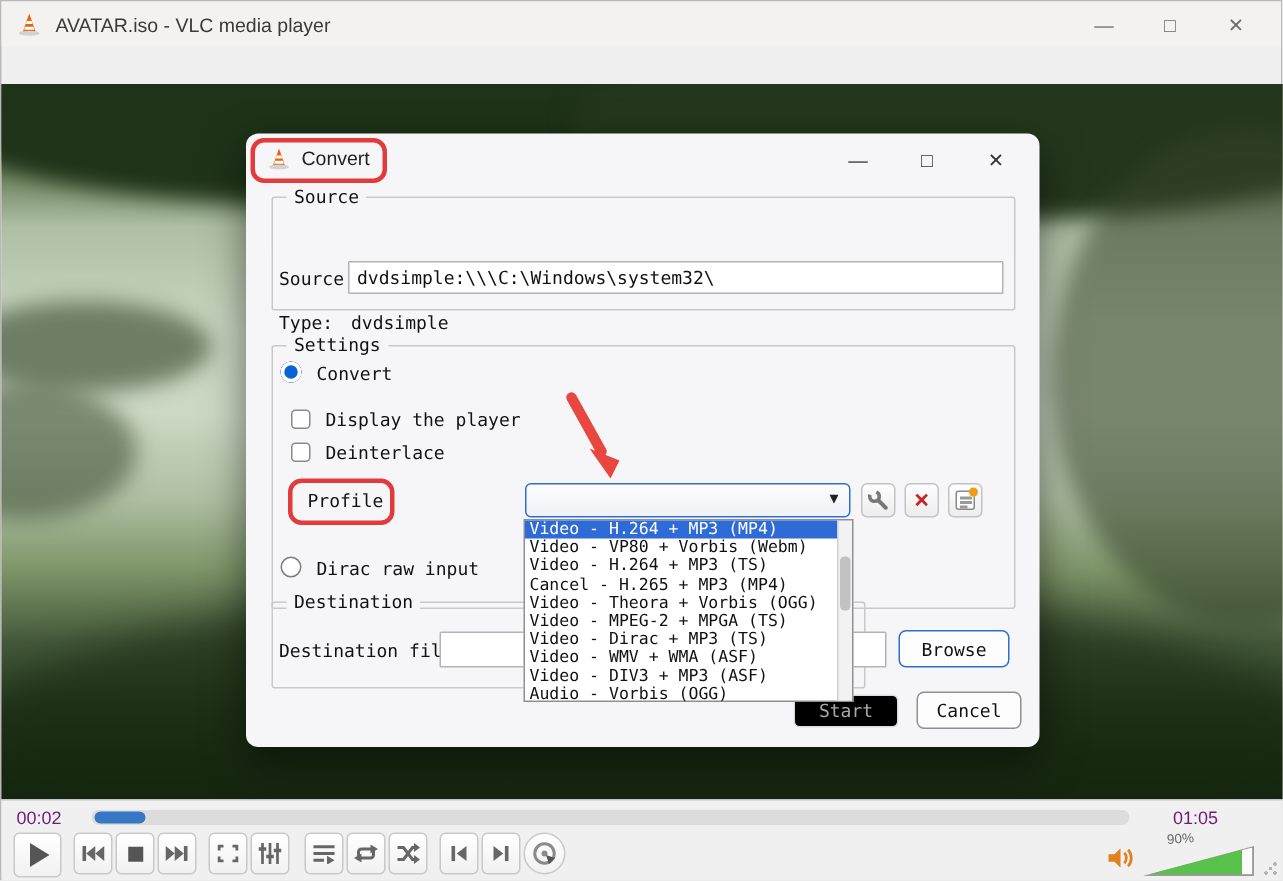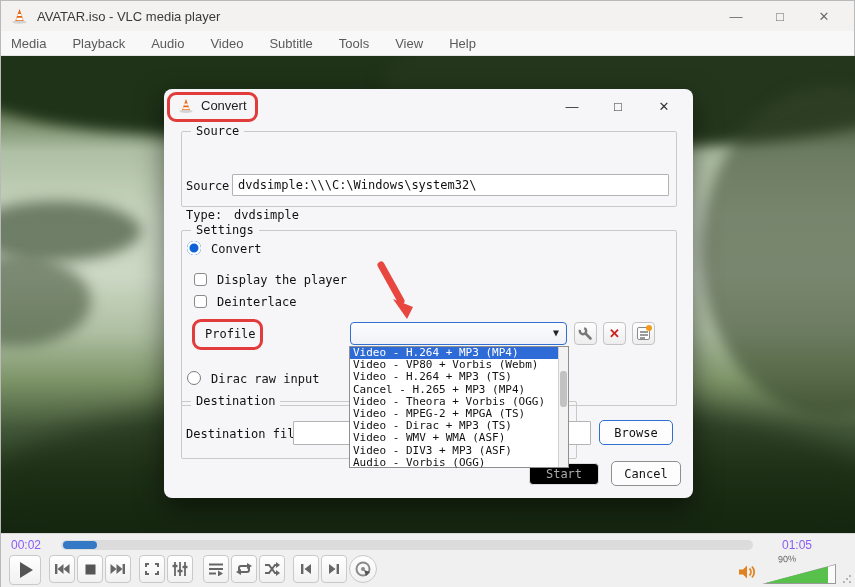--- a/index.html
+++ b/index.html
@@ -76,21 +76,21 @@
   .dest-input { left:129px; top:332px; width:298px; height:24px; }
   .browse-btn { position:absolute; left:435px; top:331px; width:74px; height:25px; background:#fdfdfd; border:1.5px solid #2f6fd0; border-radius:5px; font-family:"DejaVu Sans Mono",monospace; font-size:12px; color:#111; display:flex; align-items:center; justify-content:center; }
 
   .start-btn { position:absolute; left:365px; top:374px; width:70px; height:22px; background:#000000; border:1px solid #dcdcdc; border-radius:4px; color:#a9a9a9; font-family:"DejaVu Sans Mono",monospace; font-size:12px; display:flex; align-items:center; justify-content:center; }
   .cancel-btn { position:absolute; left:447px; top:372px; width:70px; height:25px; background:#fdfdfd; border:1px solid #8f8f8f; border-radius:5px; color:#111; font-family:"DejaVu Sans Mono",monospace; font-size:12px; display:flex; align-items:center; justify-content:center; }
 
   .arrow-svg { position:absolute; left:205px; top:172px; z-index:40; pointer-events:none; }
 
   
   .controls { position:absolute; left:0; top:532px; width:855px; height:55px; background:#f0f0f0; border-top:1px solid #d9d9d9; }
-  .time { position:absolute; top:4px; font-size:12px; color:#8b5cf6; }
+  .time { position:absolute; top:4px; font-size:12px; color:#701a75; }
   .t-elapsed { left:10px; }
   .t-total { left:781px; }
   .seek { position:absolute; left:60px; top:6px; width:692px; height:10px; background:#dcdcdc; border-radius:5px; }
   .seek-fill { position:absolute; left:2px; top:1px; width:34px; height:8px; background:#3578c6; border-radius:4px; }
 
   .pbtn { position:absolute; background:linear-gradient(180deg,#ffffff,#f1f1f1); border:1px solid #c9c9c9; border-radius:4px; display:flex; align-items:center; justify-content:center; }
   .row2 { top:21px; }
   .play { left:8px; width:32px; height:30px; }
   .play-tri { width:0; height:0; border-left:13px solid #555; border-top:8px solid transparent; border-bottom:8px solid transparent; margin-left:3px; }
   .sm { width:26px; height:28px; }
@@ -119,30 +119,20 @@
       <ellipse cx="8" cy="13.3" rx="6.6" ry="1.6" fill="#d3d3d3"></ellipse>
     </svg>
     <span class="title-text">AVATAR.iso - VLC media player</span>
     <div class="win-controls">
       <div class="win-btn">—</div>
       <div class="win-btn">□</div>
       <div class="win-btn">✕</div>
     </div>
   </div>
 
-  <div class="menubar">
-    <span class="menu-item">Media</span>
-    <span class="menu-item">Playback</span>
-    <span class="menu-item">Audio</span>
-    <span class="menu-item">Video</span>
-    <span class="menu-item">Subtitle</span>
-    <span class="menu-item">Tools</span>
-    <span class="menu-item">View</span>
-    <span class="menu-item">Help</span>
-  </div>
 
   <div class="video">
     <div class="blob b1"></div>
     <div class="blob b2"></div>
     <div class="blob b3"></div>
     <div class="blob b4"></div>
     <div class="blob b5"></div>
     <div class="blob b6"></div>
 
     <div class="dialog">

